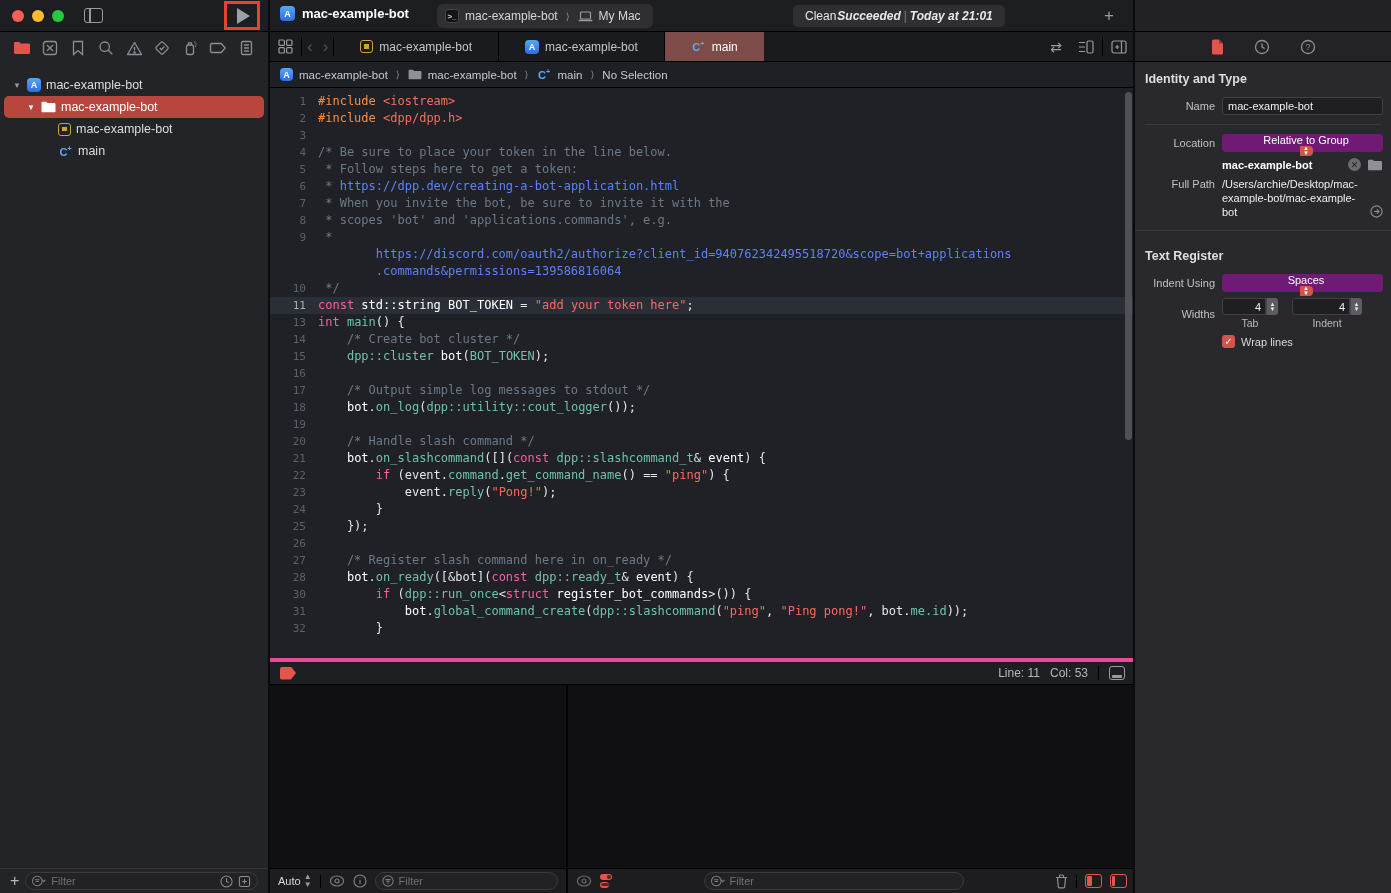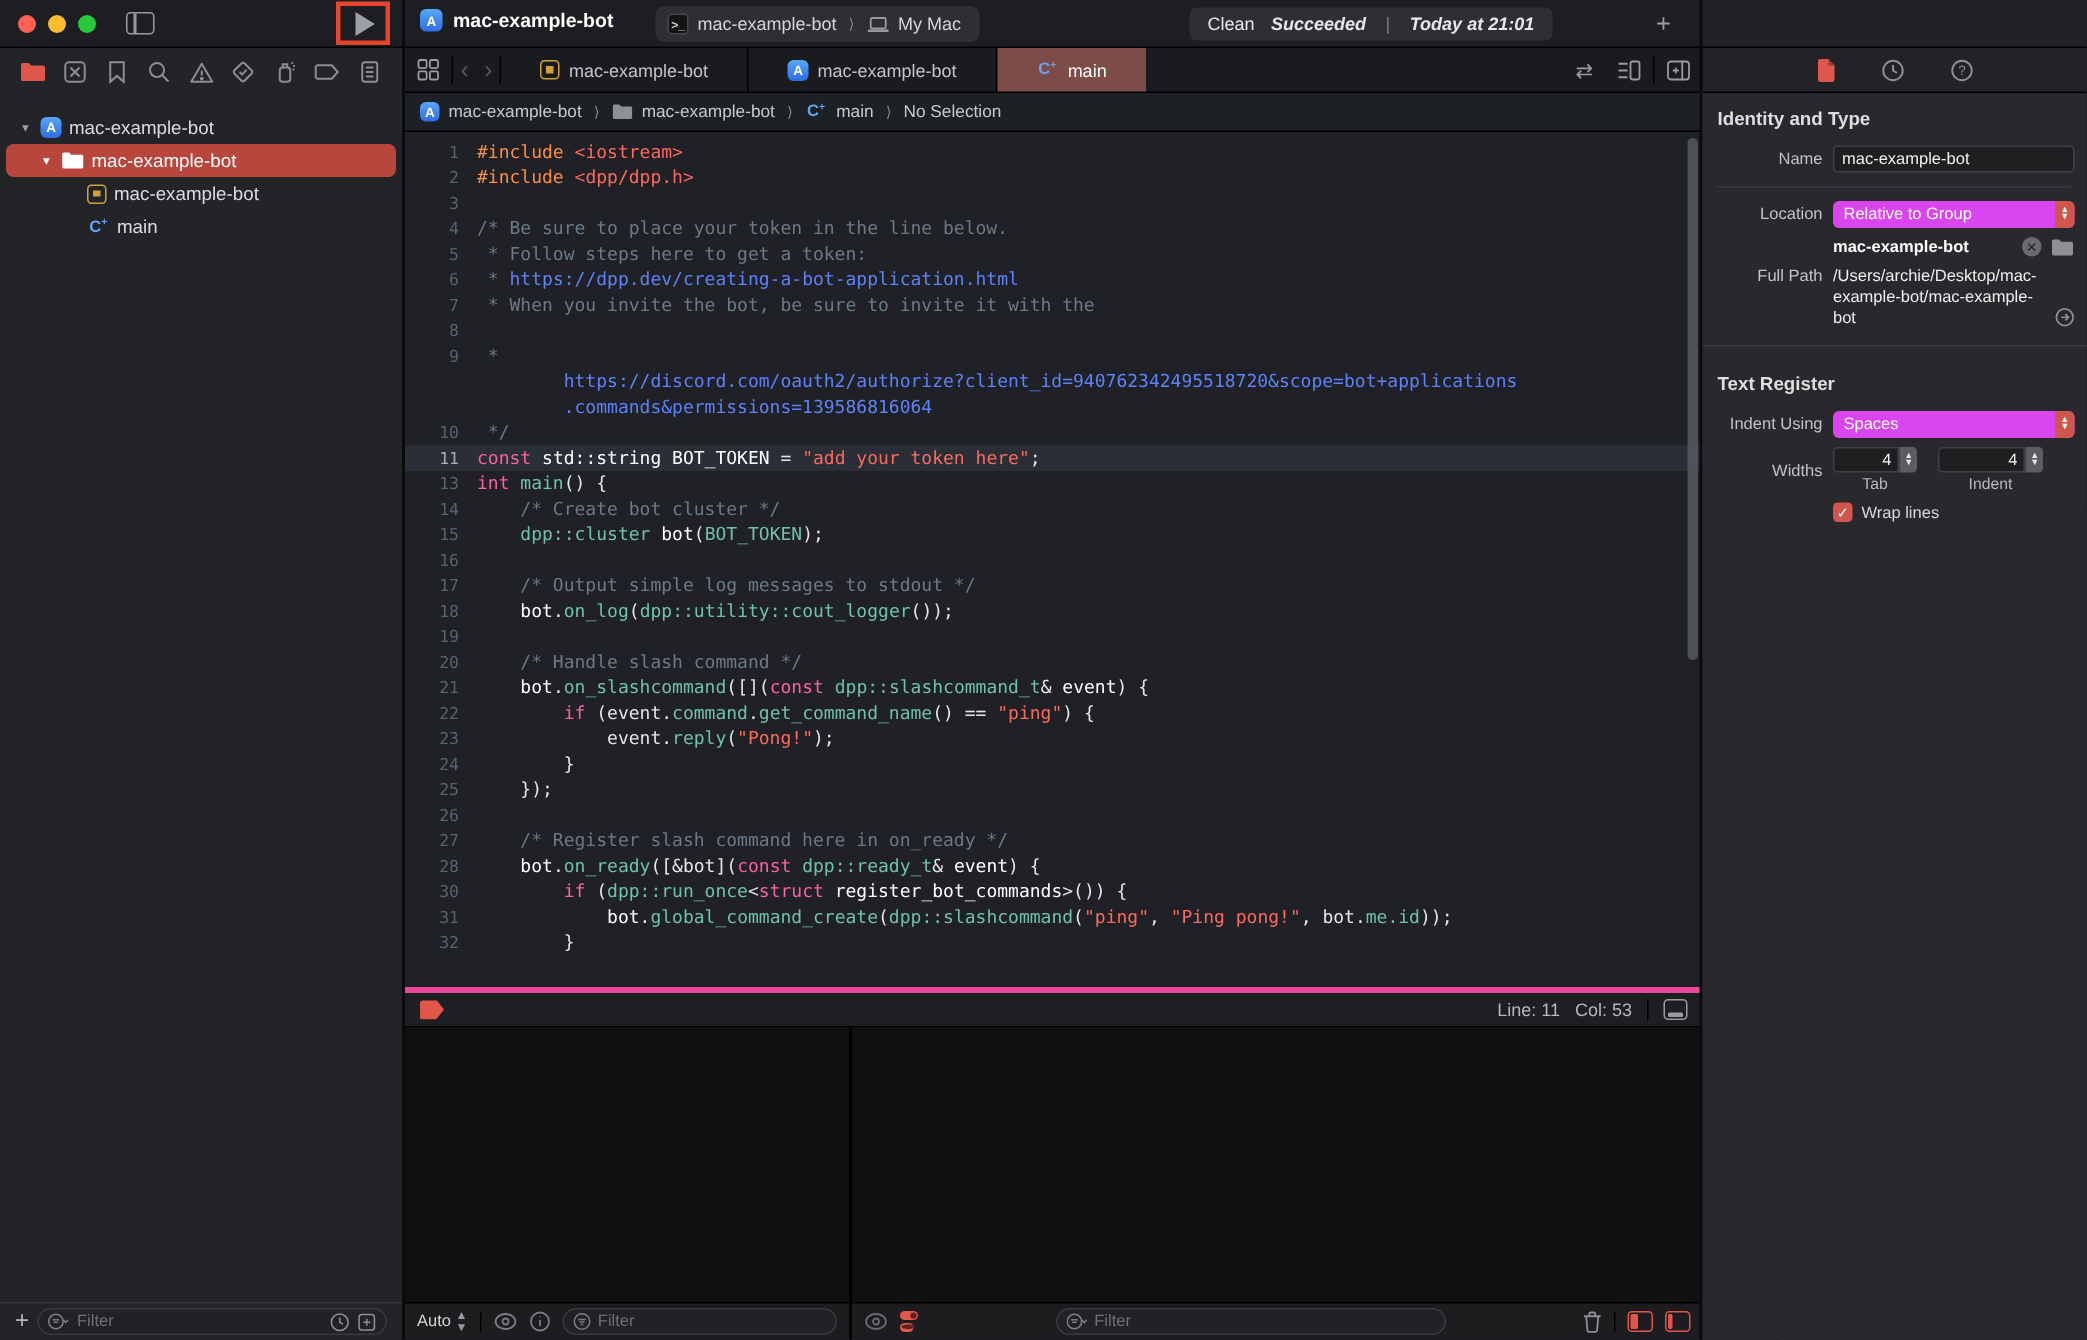--- a/index.html
+++ b/index.html
@@ -14,21 +14,21 @@
   .tl { width:12px; height:12px; border-radius:50%; }
   .wbtn { color:#9a9ba1; display:flex; align-items:center; justify-content:center; }
   #run-annotation { left:224px; top:1px; width:36px; height:29px; border:3px solid #e8432d; display:flex; align-items:center; justify-content:center; background:#1d1e21; }
   .play-tri { width:0; height:0; border-left:13px solid #9aa0a6; border-top:8px solid transparent; border-bottom:8px solid transparent; margin-left:3px; }
   #proj-title { left:280px; top:6px; display:flex; align-items:center; gap:7px; color:#fff; font-size:13px; font-weight:bold; }
   .appicon { width:15px; height:15px; border-radius:4px; background:linear-gradient(#57a7f8,#2e6de4); color:#fff; font-size:9px; font-weight:bold; display:flex; align-items:center; justify-content:center; }
   .pill { background:#2f2f33; border-radius:6px; display:flex; align-items:center; color:#d6d6d8; font-size:12px; }
   #scheme-pill { left:437px; top:4px; height:24px; padding:0 12px 0 8px; gap:6px; }
   .termicon { width:14px; height:14px; border-radius:3px; background:#141417; border:1px solid #46464a; color:#cfcfd4; font-size:8px; font-weight:bold; display:flex; align-items:center; justify-content:center; }
   .crumb-sep { color:#85858a; font-size:10px; padding:0 2px; }
-  #status-pill { left:793px; top:5px; height:22px; padding:0 12px; font-size:12px; color:#e8e8ea; border-radius:5px; gap:11px; }
+  #status-pill { left:793px; top:5px; height:22px; padding:0 12px; font-size:12px; color:#e8e8ea; border-radius:5px; gap:1px; }
   #status-pill b { font-weight:bold;font-style:italic; }
   .statsep { color:#7a7a80; padding:0 2px; }
   #plus-btn { left:1098px; top:5px; width:22px; height:22px; font-size:17px; }
   #right-toggle { left:1353px; top:7px; }
 
   .panetoggle { width:19px; height:15px; border:1.5px solid #9a9ba1; border-radius:3px; position:relative; }
   .panetoggle.left::before  { content:""; position:absolute; left:4px; top:0; bottom:0; width:1.5px; background:#9a9ba1; }
   .panetoggle.right::before { content:""; position:absolute; right:4px; top:0; bottom:0; width:1.5px; background:#9a9ba1; }
   .panetoggle.right::after  { content:""; position:absolute; right:1px; top:2px; width:2px; height:2px; background:#9a9ba1; }
 
@@ -104,21 +104,21 @@
 
   
   #insp-top { left:1135px; top:0; width:256px; height:32px; background:#222226; border-bottom:1px solid #000; }
   #insp-icons { left:1135px; top:32px; width:256px; height:30px; background:#232327; display:flex; align-items:center; justify-content:center; gap:30px; border-bottom:1px solid #000; }
   #inspector { left:1135px; top:62px; width:256px; height:831px; background:#29292d; color:#d8d8da; font-size:11px; }
   #insp-divider { left:1133px; top:0; width:2px; height:893px; background:#0b0b0d; }
   .insp-h { font-size:12.5px; font-weight:bold; color:#dededf; padding:10px 10px 8px; }
   .irow { display:grid; grid-template-columns:80px 1fr; gap:7px; align-items:center; padding:3px 8px 3px 0; }
   .ilabel { text-align:right; color:#c2c2c6; }
   .ifield { background:#1f1f22; border:1px solid #404044; border-radius:3px; height:18px; display:flex; align-items:center; padding:0 5px; color:#f0f0f2; }
-  .idrop { background:#d946ef; border-radius:4px; height:18px; display:flex; align-items:center; padding:0 0 0 7px; color:#fff; justify-content:space-between; }
+  .idrop { background:#701a75; border-radius:4px; height:18px; display:flex; align-items:center; padding:0 0 0 7px; color:#fff; justify-content:space-between;flex-direction:column; }
   .stepperR { width:13px; height:18px; background:#d0564b; border-radius:0 4px 4px 0; display:flex; flex-direction:column; align-items:center; justify-content:center; color:#fff; font-size:6px; line-height:5px; }
   .hr { height:1px; background:#3a3a3e; margin:8px 0; }
   .fullpath { line-height:14px; color:#eeeeef; position:relative; padding-right:16px; }
   .circbtn { width:13px; height:13px; border-radius:50%; background:#6a6a70; color:#222; font-size:9px; display:flex; align-items:center; justify-content:center; }
   .numfield { background:#1f1f22; border:1px solid #404044; border-radius:3px 0 0 3px; height:17px; width:44px; display:flex; align-items:center; justify-content:flex-end; padding:0 4px; color:#f0f0f2; }
   .stepperG { width:12px; height:17px; background:#5c5c62; border-radius:0 3px 3px 0; display:flex; flex-direction:column; align-items:center; justify-content:center; color:#e8e8ea; font-size:6px; line-height:5px; border-left:1px solid #46464a; }
   .wgroup { display:flex; align-items:center; }
   .cap { color:#b9b9bd; font-size:10.5px; text-align:center; margin-top:2px; }
   .checkbox { width:13px; height:13px; background:#d0564b; border-radius:3px; color:#fff; font-size:10px; display:flex; align-items:center; justify-content:center; }
 </style>
@@ -313,21 +313,21 @@
 
 <div class="abs" id="editor">
     <div id="code-rows">
       <div class="crow"><span class="gut">1</span><span class="ccode"><span class="t-pp">#include </span><span class="t-str">&lt;iostream&gt;</span></span></div>
       <div class="crow"><span class="gut">2</span><span class="ccode"><span class="t-pp">#include </span><span class="t-str">&lt;dpp/dpp.h&gt;</span></span></div>
       <div class="crow"><span class="gut">3</span><span class="ccode"></span></div>
       <div class="crow"><span class="gut">4</span><span class="ccode"><span class="t-com">/* Be sure to place your token in the line below.</span></span></div>
       <div class="crow"><span class="gut">5</span><span class="ccode"><span class="t-com"> * Follow steps here to get a token:</span></span></div>
       <div class="crow"><span class="gut">6</span><span class="ccode"><span class="t-com"> * </span><span class="t-url">https://dpp.dev/creating-a-bot-application.html</span></span></div>
       <div class="crow"><span class="gut">7</span><span class="ccode"><span class="t-com"> * When you invite the bot, be sure to invite it with the</span></span></div>
-      <div class="crow"><span class="gut">8</span></div>
+      <div class="crow"><span class="gut">8</span><span class="ccode"><span class="t-com"> * scopes 'bot' and 'applications.commands', e.g.</span></span></div>
       <div class="crow"><span class="gut">9</span><span class="ccode"><span class="t-com"> *</span></span></div>
       <div class="crow"><span class="gut"></span><span class="ccode"><span class="t-url">        https://discord.com/oauth2/authorize?client_id=940762342495518720&amp;scope=bot+applications</span></span></div>
       <div class="crow"><span class="gut"></span><span class="ccode"><span class="t-url">        .commands&amp;permissions=139586816064</span></span></div>
       <div class="crow"><span class="gut">10</span><span class="ccode"><span class="t-com"> */</span></span></div>
       <div class="crow cur"><span class="gut gcur">11</span><span class="ccode"><span class="t-kw">const </span><span class="t-plb">std::string BOT_TOKEN</span><span class="t-pl"> = </span><span class="t-str">"add your token here"</span><span class="t-pl">;</span></span></div>
       <div class="crow"><span class="gut">13</span><span class="ccode"><span class="t-kw">int </span><span class="t-fn">main</span><span class="t-pl">() {</span></span></div>
       <div class="crow"><span class="gut">14</span><span class="ccode"><span class="t-com">    /* Create bot cluster */</span></span></div>
       <div class="crow"><span class="gut">15</span><span class="ccode"><span class="t-pl">    </span><span class="t-fn">dpp::cluster</span><span class="t-pl"> </span><span class="t-plb">bot</span><span class="t-pl">(</span><span class="t-fn">BOT_TOKEN</span><span class="t-pl">);</span></span></div>
       <div class="crow"><span class="gut">16</span><span class="ccode"></span></div>
       <div class="crow"><span class="gut">17</span><span class="ccode"><span class="t-com">    /* Output simple log messages to stdout */</span></span></div>

